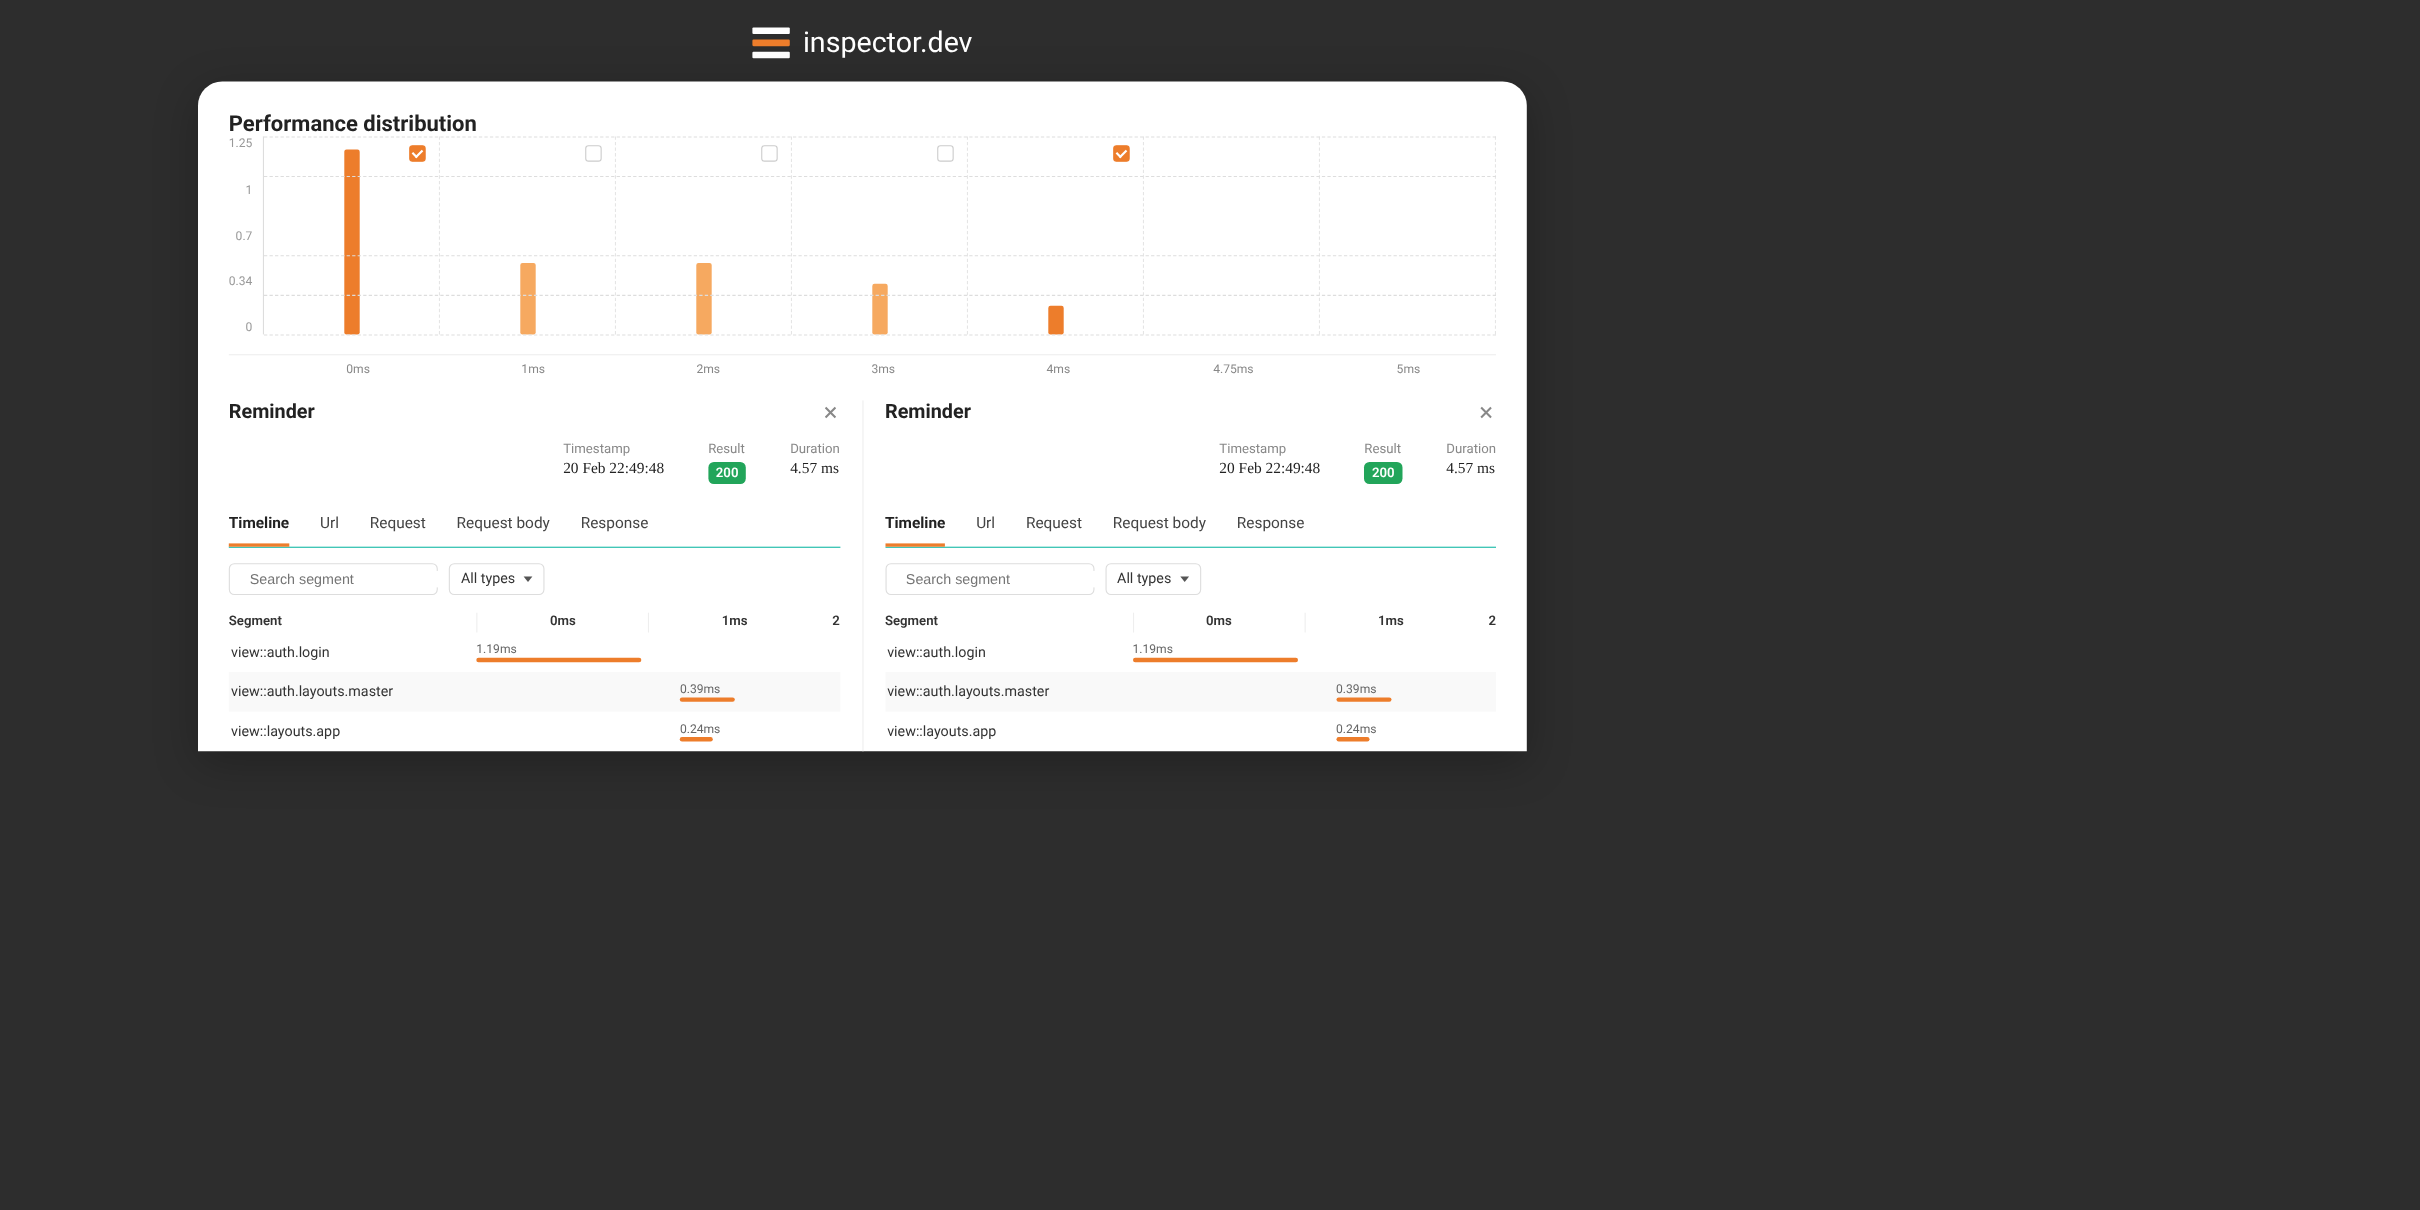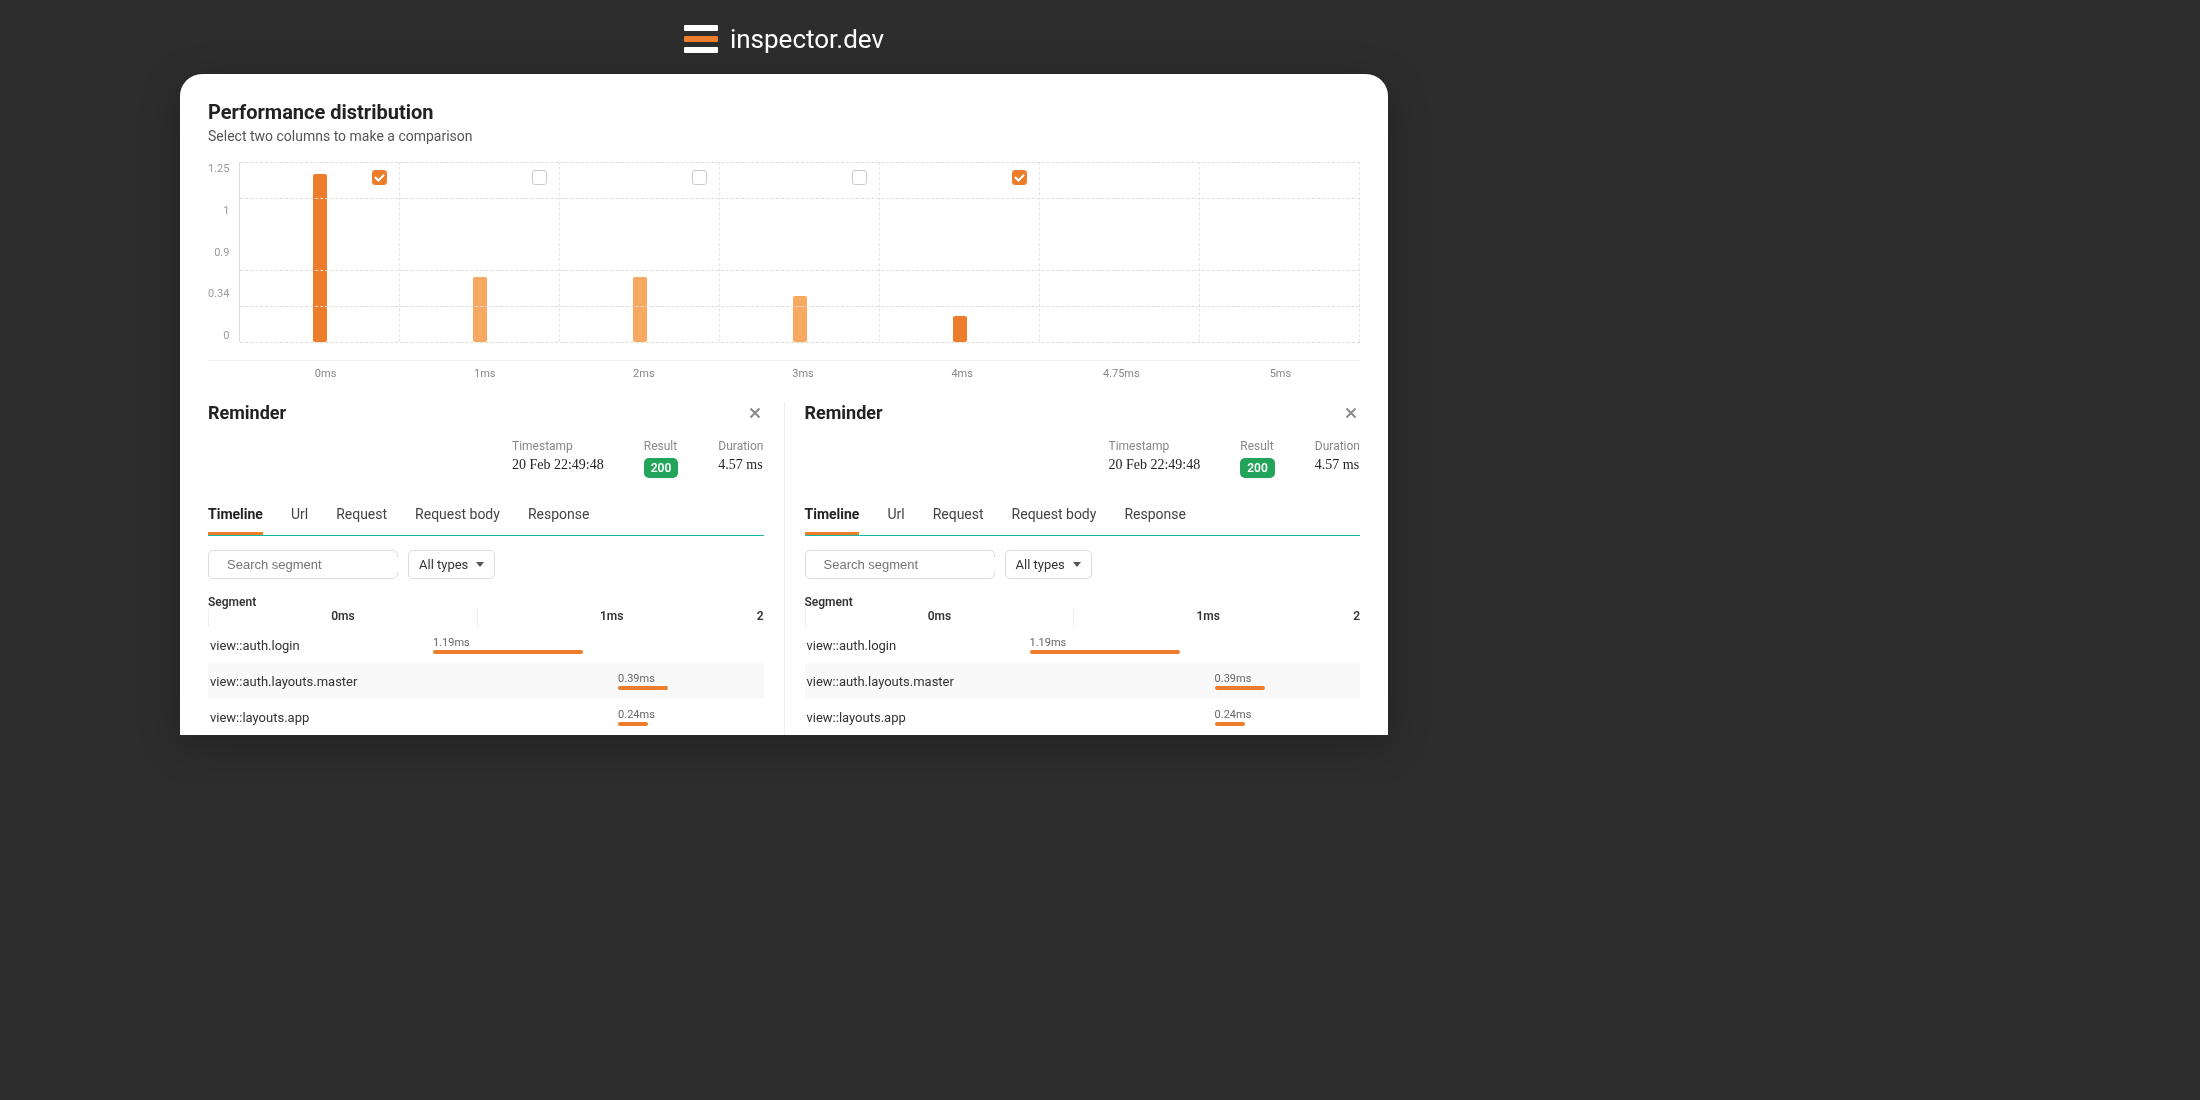--- a/index.html
+++ b/index.html
@@ -249,21 +249,20 @@
   border-left: 4px solid transparent;
   border-right: 4px solid transparent;
   border-top: 5px solid #555;
 }
 .timeline-head {
   display: flex;
   margin-top: 16px;
   font-size: 12px;
   font-weight: 600;
   color: #333;
-  flex-direction: column;
 }
 .seg-col { width: 225px; }
 .time-cols {
   flex: 1;
   display: flex;
   position: relative;
 }
 .time-tick {
   flex: 1;
   text-align: center;
@@ -310,27 +309,26 @@
     <div class="brand-logo">
       <div class="brand-logo-bar"></div>
       <div class="brand-logo-bar accent"></div>
       <div class="brand-logo-bar"></div>
     </div>
     <span>inspector.dev</span>
   </div>
 
   <div class="card">
     <div class="section-title">Performance distribution</div>
-    <div class="section-sub">Select two columns to make a comparison</div>
 
     <div class="chart-wrap">
       <div class="y-axis" id="y-axis">
           <span>1.25</span>
           <span>1</span>
-          <span>0.9</span>
+          <span>0.7</span>
           <span>0.34</span>
           <span>0</span>
         </div>
       <div class="plot-area" id="plot-area">
         <div class="bars-row" id="bars-row">
             <div class="bar-col" style="width: 14.2857%;">
               <div class="bar selected" style="left: 50%; transform: translateX(-50%); height: 93.6%;"></div>
               <div class="col-checkbox checked"></div>
             </div>
             <div class="bar-col" style="width: 14.2857%;">

